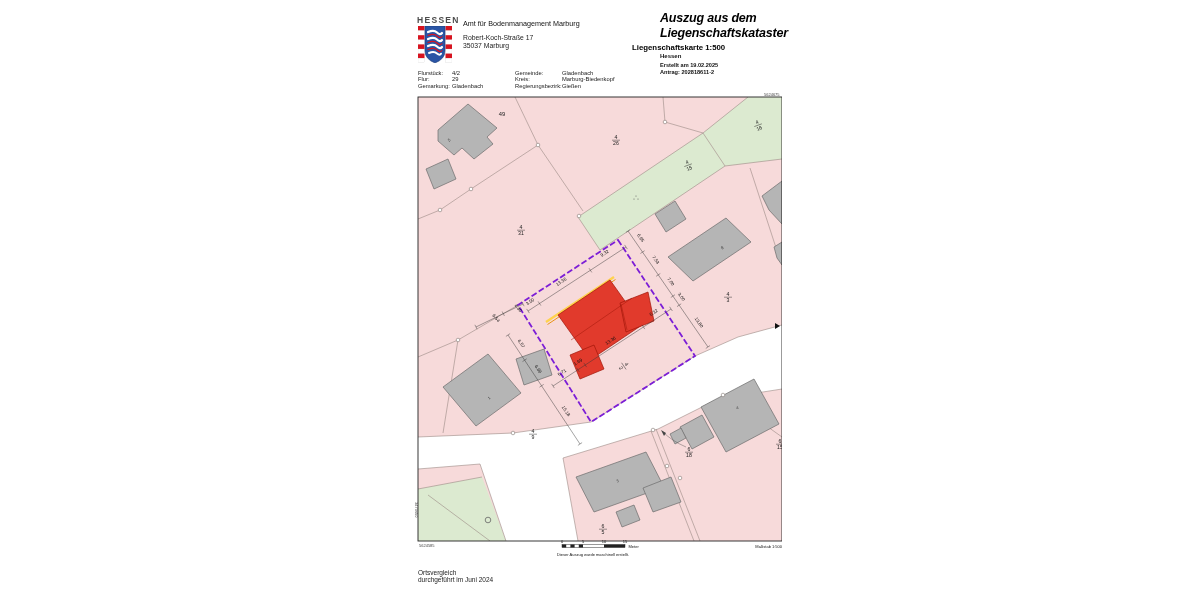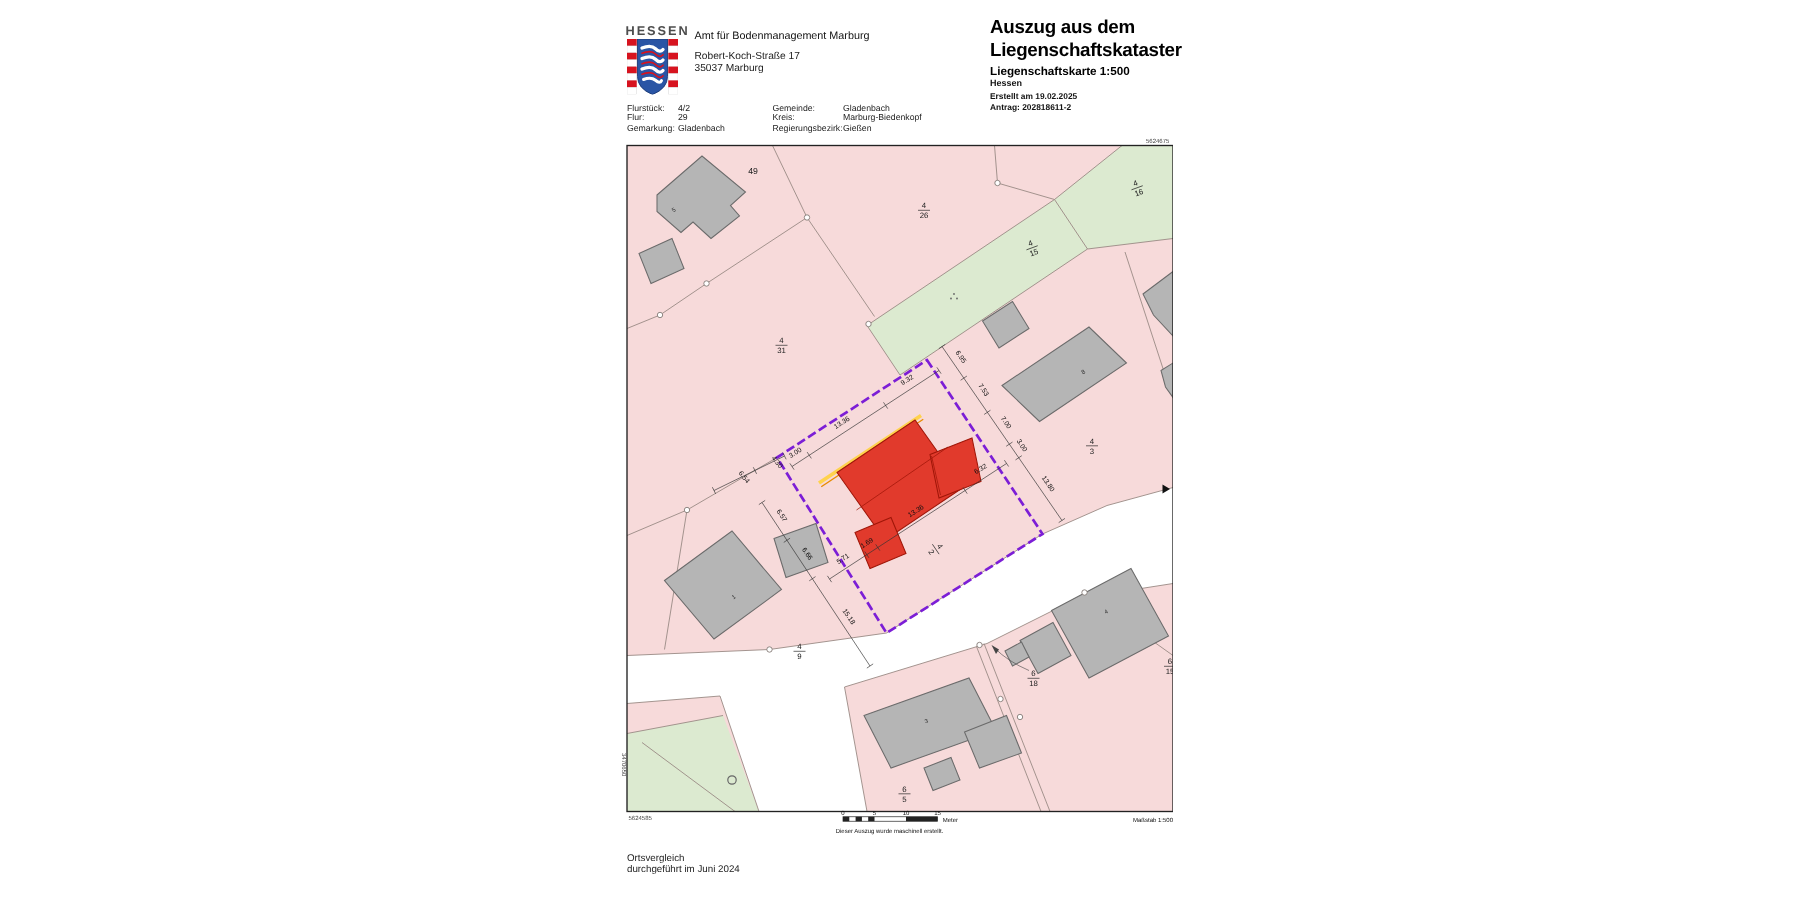--- a/index.html
+++ b/index.html
@@ -4,23 +4,23 @@
 <style>
   * { margin:0; padding:0; box-sizing:border-box; }
   html,body { width:1200px; height:600px; background:#fff; overflow:hidden; }
   body { font-family:"Liberation Sans", sans-serif; color:#1a1a1a; }
   .page { position:relative; width:1200px; height:600px; background:#ffffff;padding-left:32px; }
   .abs { position:absolute; }
   .logo-text { left:417px; top:15px; font-size:8.5px; letter-spacing:1.3px; font-weight:600; color:#4d4d4d; }
   .office-name { left:463px; top:19px; font-size:7.2px; font-weight:normal; color:#111; }
   .office-street { left:463px; top:34px; font-size:6.8px; color:#222; }
   .office-city { left:463px; top:42px; font-size:6.8px; color:#222; }
-  .title-block { left:660px; top:11px; width:140px; }
+  .title-block { left:660px; top:11px; width:140px;font-style:italic; }
   .title-line { font-size:12.5px; line-height:14.5px; font-weight:bold; letter-spacing:-0.2px; color:#000; }
-  .subtitle { left:660px; top:43px; font-size:7.8px; font-weight:bold; color:#000; }
+  .subtitle { left:632px; top:43px; font-size:7.8px; font-weight:bold; color:#000; }
   .state { left:660px; top:53px; font-size:6px; font-weight:bold; color:#111; }
   .created { left:660px; top:62px; font-size:5.6px; font-weight:bold; color:#111; }
   .request { left:660px; top:69px; font-size:5.6px; font-weight:bold; color:#111; }
   .inf { font-size:5.8px; color:#222; }
   .footer-line { font-size:6.5px; color:#222; }
   svg text { font-family:"Liberation Sans", sans-serif; fill:#1a1a1a; }
   .m  { font-size:4.6px; fill:#111; }
   .pf { font-size:5.2px; fill:#222; }
   .pl { font-size:5.8px; fill:#222; }
   .bl { font-size:4px; fill:#333; }

